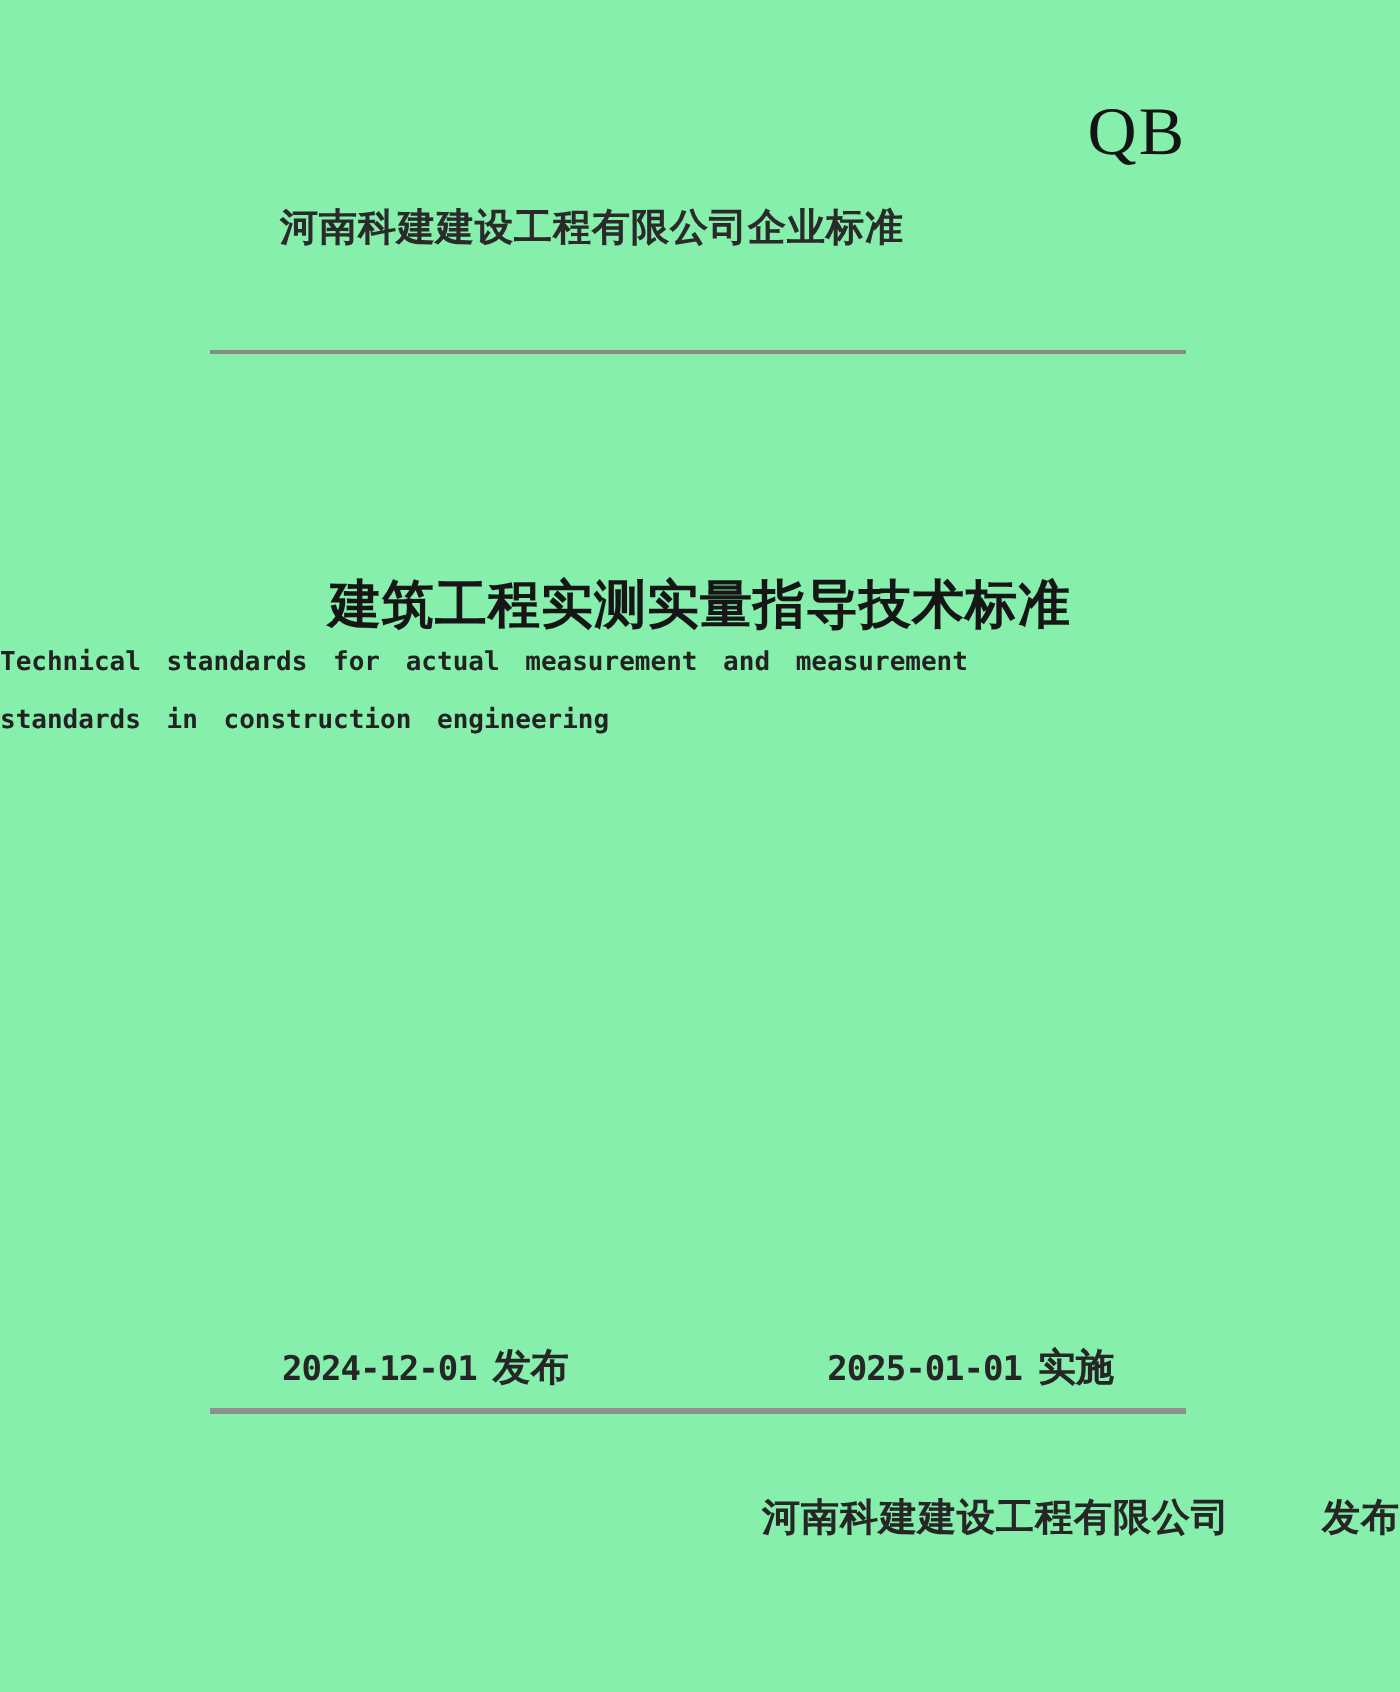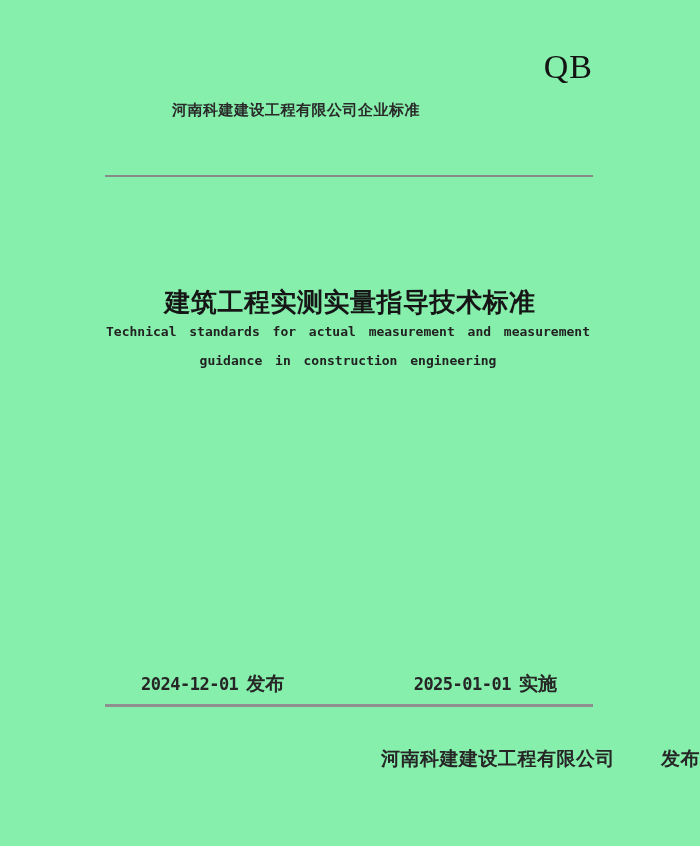--- a/index.html
+++ b/index.html
@@ -29,21 +29,21 @@
     font-weight: 400;
     color: #141414;
     letter-spacing: 1px;
   }
   .enterprise-header {
     position: absolute;
     top: 101px;
     left: 0;
     width: 592px;
     text-align: center;
-    font-size: 15px;
+    font-size: 19px;
     font-weight: 600;
     letter-spacing: 0.5px;
     color: #2a2a2a;
   }
   .standard-number {
     position: absolute;
     top: 144px;
     left: 105px;
     width: 488px;
     text-align: right;
@@ -72,21 +72,20 @@
     text-align: center;
     font-size: 26px;
     font-weight: 700;
     letter-spacing: 0.5px;
     color: #161616;
   }
   .doc-subtitle {
     position: absolute;
     left: 0;
     width: 696px;
-    text-align: center;
     font-family: "DejaVu Sans Mono", "Liberation Mono", monospace;
     font-size: 13px;
     font-weight: 600;
     word-spacing: 5px;
     color: #222;
   }
   .doc-subtitle.line1 { top: 324px; }
   .doc-subtitle.line2 { top: 353px; }
   .dates-row {
     position: absolute;
@@ -132,21 +131,21 @@
 
   <div class="enterprise-header">河南科建建设工程有限公司企业标准</div>
 
 
   <div class="rule rule-top"></div>
 
   <div class="doc-title">建筑工程实测实量指导技术标准</div>
 
   <div class="doc-subtitle line1">Technical standards for actual measurement and measurement</div>
 
-  <div class="doc-subtitle line2">guidance in construction engineering</div>
+  <div class="doc-subtitle line2">standards in construction engineering</div>
 
   <div class="dates-row">
     <div class="date-item">
       <span class="date">2024-12-01</span><span class="label">发布</span>
     </div>
     <div class="date-item">
       <span class="date">2025-01-01</span><span class="label">实施</span>
     </div>
   </div>
 

